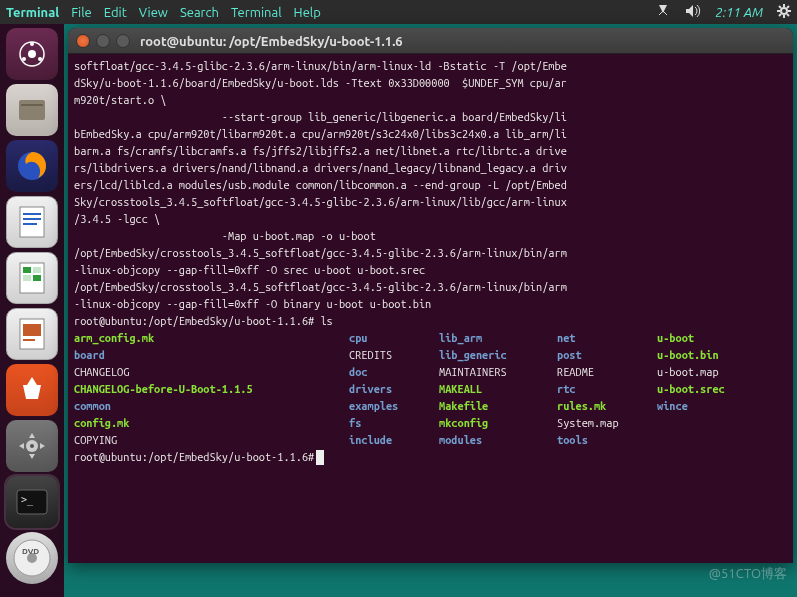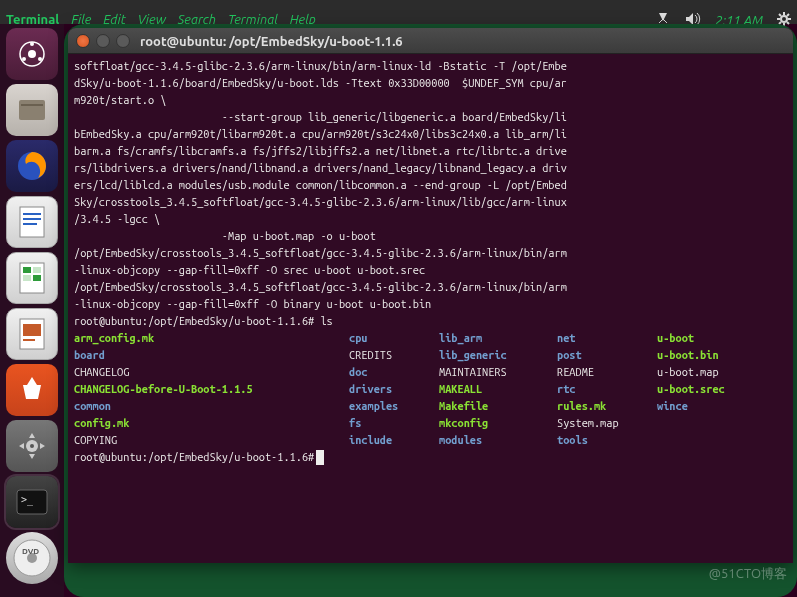--- a/index.html
+++ b/index.html
@@ -9,29 +9,29 @@
   font-family: "Ubuntu", "DejaVu Sans", sans-serif;
   font-size: 13px;
   overflow: hidden;
   position: relative;
 }
 
 
 .top-panel {
   height: 24px;
   background: #2c2c2c;
-  color: #22c55e;
-  display: flex;
-  align-items: flex-start;
+  color: #5eead4;
+  display: flex;
+  align-items: center;
   padding: 12px 6px;
   font-size: 13px;
 }
 .top-panel .left { display: flex; align-items: center; gap: 12px; }
 .app-name { font-weight: bold; }
-.menu-items { display: flex; gap: 12px; font-style: italic; }
+.menu-items { display: flex; gap: 12px; }
 .top-panel .right { margin-left: auto; display: flex; align-items: center; gap: 14px; font-style: italic; }
 .indicator-icon { display:inline-block; }
 
 
 .launcher {
   position: absolute;
   top: 24px; left: 0; bottom: 0;
   width: 64px;
   background: rgba(40, 20, 35, 0.6);
   display: flex;
@@ -57,22 +57,21 @@
 .ic-impress { background: linear-gradient(#f0f0f0,#d0d0d0); color:#c45a29; border:1px solid #aaa;}
 .ic-sw { background: linear-gradient(#e95420,#c7431b); }
 .ic-settings { background: linear-gradient(#777,#555); }
 .ic-term { background: linear-gradient(#444,#222); box-shadow: 0 0 0 2px rgba(255,255,255,0.15); }
 .ic-dvd { background: linear-gradient(#ddd,#aaa); color:#333; border-radius:50%;text-decoration:underline; }
 
 
 .app-area {
   position: absolute;
   top: 24px; left: 64px; right: 0; bottom: 0;
-  background: #14532d;
-  border-radius: 20px;
+  background: #0f766e;
 }
 .terminal-window {
   position: absolute;
   top: 4px; left: 4px; right: 4px; bottom: 34px;
   background: #300a24;
   border-radius: 8px 8px 0 0;
   box-shadow: 0 4px 18px rgba(0,0,0,0.5);
   display: flex;
   flex-direction: column;
   overflow: hidden;

